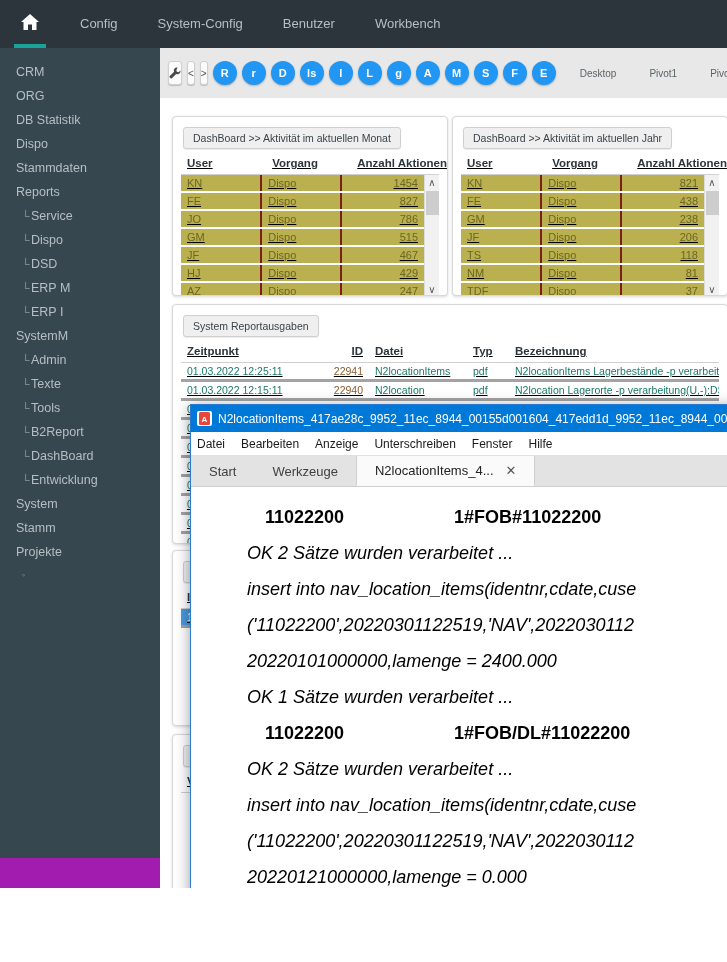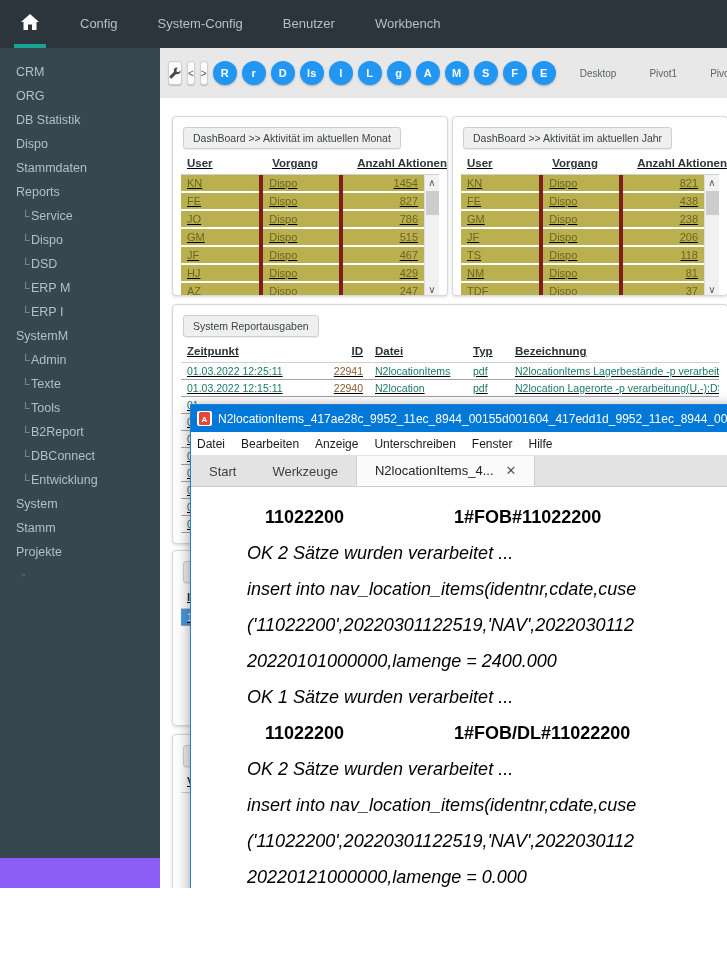--- a/index.html
+++ b/index.html
@@ -7,21 +7,21 @@
     margin: 0; padding: 0;
     width: 727px; height: 962px;
     overflow: hidden;
     font-family: "Liberation Sans", sans-serif;
     background: #ffffff;
   }
   #app {
     position: relative;
     width: 727px; height: 888px;
     overflow: hidden;
-    background: #8b5cf6;
+    background: #a21caf;
   }
 
   
   .topbar {
     position: absolute; top: 0; left: 0;
     width: 727px; height: 48px;
     background: #2b353b;
     display: flex; align-items: center;
   }
   .home-cell {
@@ -160,21 +160,21 @@
   
   .dash-wrap { position: relative; padding: 0 8px; }
   .dash-scroll { position: relative; height: 122px; overflow: hidden; }
   table.olive td {
     background: #bfb martin;
   }
   table.olive td {
     background: #bbb04f;
     color: #6b6622;
     border-bottom: 2px solid #fff;
-    border-right: 4px solid #7f1d1d;
+    border-right: 2px solid #7f1d1d;
   }
   table.olive td.num { text-align: right; color:#6b6622; }
   table.olive td:last-child { border-right: none; padding-left: 36px; }
 
   .vscroll {
     position: absolute; right: 0; top: 0;
     width: 15px; height: 100%;
     background: #f1f1f1;
     border-left: 1px solid #dcdcdc;
     cursor: pointer;
@@ -185,21 +185,21 @@
   }
   .vscroll .arrow.bot { position: absolute; bottom: 0; width: 100%; }
   .vscroll .thumb {
     position: absolute; top: 16px; left: 1px;
     width: 13px; height: 24px;
     background: #cdcdcd;
   }
 
   
   .rep-head th { border-bottom: 1px solid #cfcfcf; color:#2b353b; }
-  table.rep td { color: #1b7a68; font-size: 10.5px; border-bottom: 1px solid #a3a3a3; }
+  table.rep td { color: #1b7a68; font-size: 10.5px; border-bottom: 3px solid #a3a3a3; }
   table.rep td.id { color: #8a5a2b; text-align: right; }
 
   
   .pdfwin {
     position: absolute;
     left: 190px; top: 404px;
     width: 560px; height: 552px;
     background: #fff;
     border: 1px solid #2a7ad1;
     box-shadow: 0 3px 14px rgba(0,0,0,.40);
@@ -326,21 +326,21 @@
     <div class="side-item child"><span class="branch">└</span><span>DSD</span></div>
     <div class="side-item child"><span class="branch">└</span><span>ERP M</span></div>
     <div class="side-item child"><span class="branch">└</span><span>ERP I</span></div>
 
     <div class="side-item"><span>SystemM</span></div>
 
     <div class="side-item child"><span class="branch">└</span><span>Admin</span></div>
     <div class="side-item child"><span class="branch">└</span><span>Texte</span></div>
     <div class="side-item child"><span class="branch">└</span><span>Tools</span></div>
     <div class="side-item child"><span class="branch">└</span><span>B2Report</span></div>
-    <div class="side-item child"><span class="branch">└</span><span>DBConnect</span></div>
+    <div class="side-item child"><span class="branch">└</span><span>DashBoard</span></div>
     <div class="side-item child"><span class="branch">└</span><span>Entwicklung</span></div>
 
     <div class="side-item"><span>System</span></div>
     <div class="side-item"><span>Stamm</span></div>
     <div class="side-item"><span>Projekte</span></div>
     <div class="side-dot">◦</div>
   </div>
 
   <div class="content">
 

